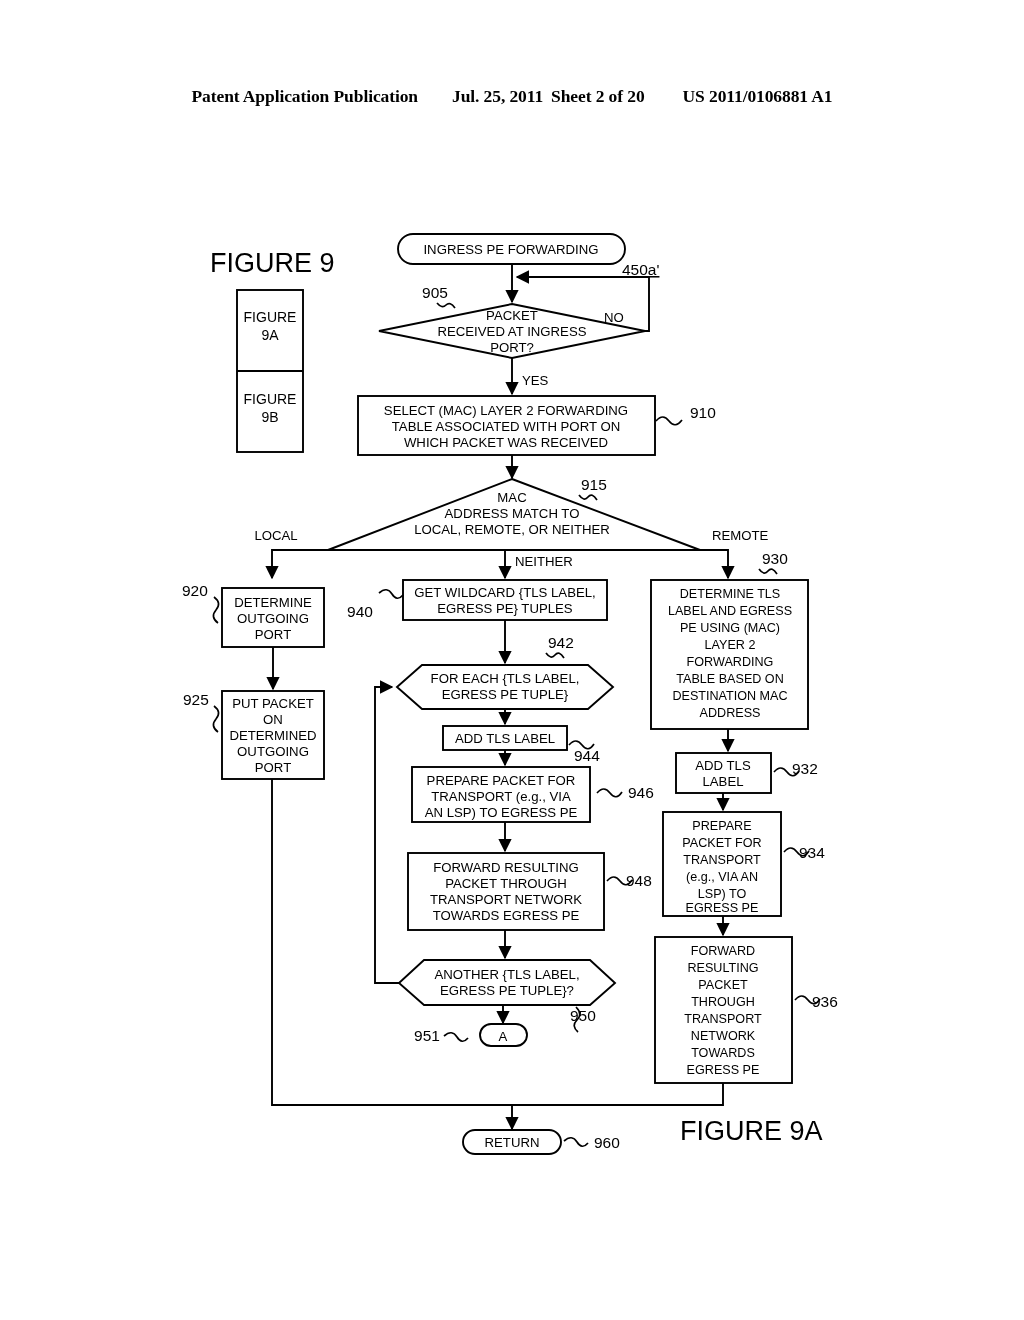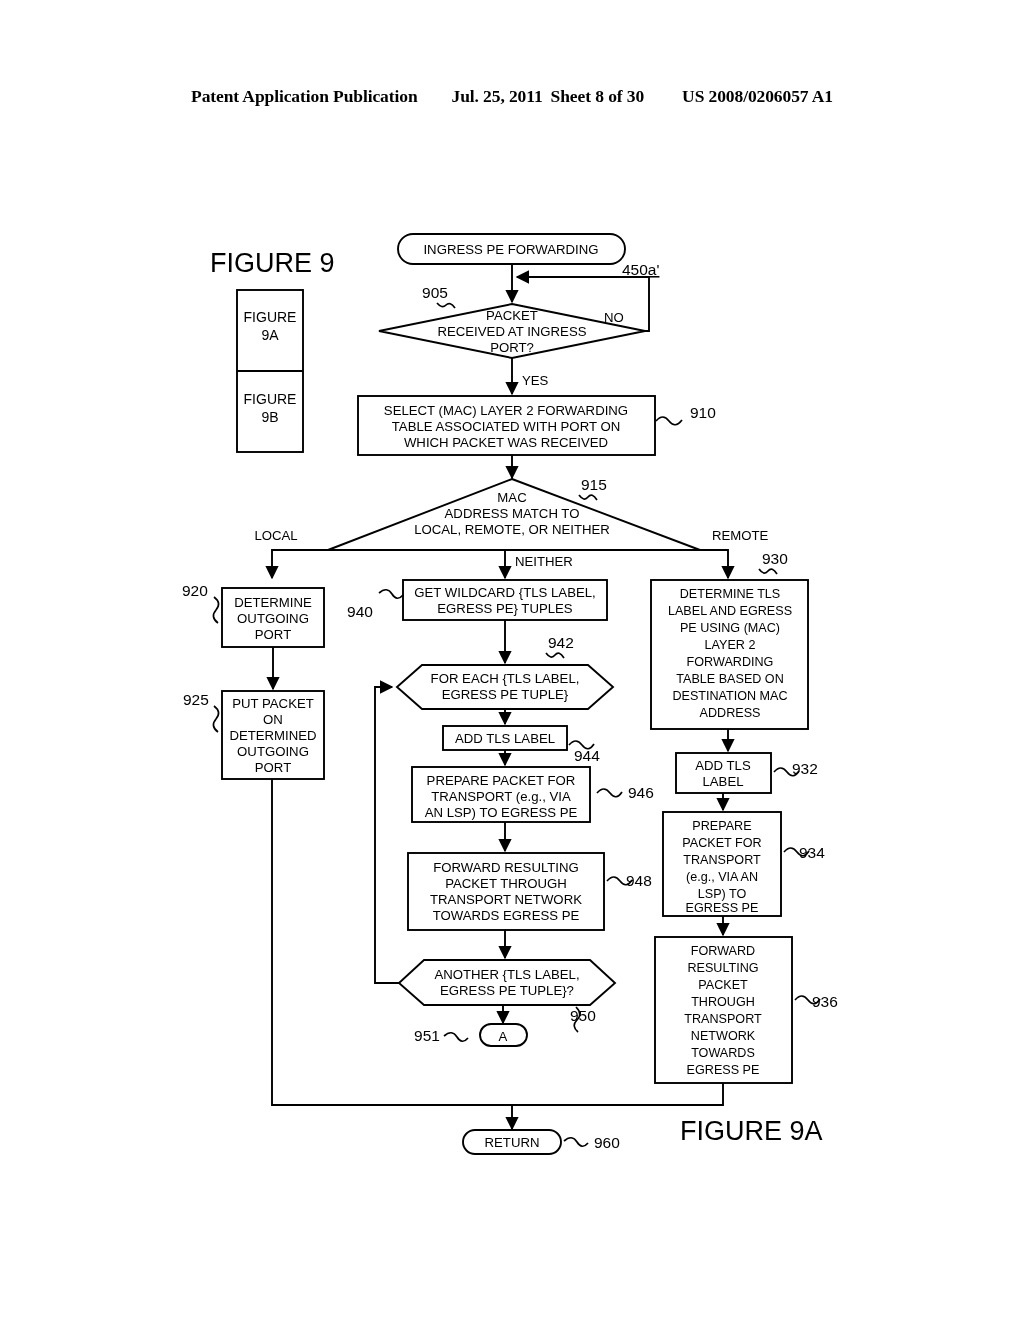--- a/index.html
+++ b/index.html
@@ -65,23 +65,23 @@
 </head>
 <body>
 
 <div id="page">
 
   <div id="pub-header">
     <span class="seg">Patent Application Publication</span>
     <span class="gap-a"></span>
     <span class="seg">Jul. 25, 2011</span>
     <span class="gap-b"></span>
-    <span class="seg">Sheet 8 of 30</span>
+    <span class="seg">Sheet 2 of 20</span>
     <span class="gap-c"></span>
-    <span class="seg">US 2008/0206057 A1</span>
+    <span class="seg">US 2011/0106881 A1</span>
   </div>
 
   <svg id="flow" viewBox="0 0 1024 1320">
     <defs>
       <marker id="arrow" viewBox="0 0 10 10" refX="9" refY="5" markerWidth="7" markerHeight="7" orient="auto-start-reverse">
         <path d="M 0 0 L 10 5 L 0 10 z" fill="#000000"></path>
       </marker>
     </defs>
 
     <text class="fig-title" x="210" y="272">FIGURE 9</text>

